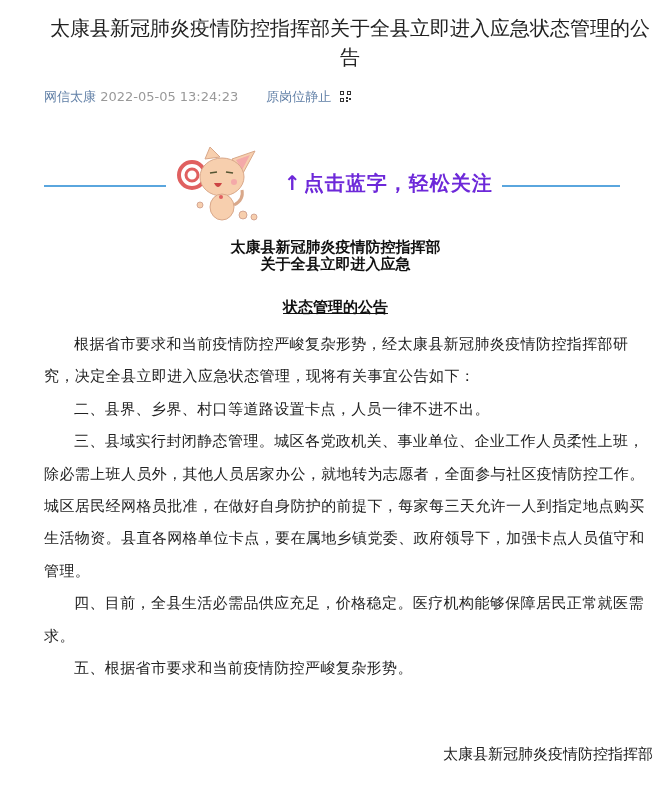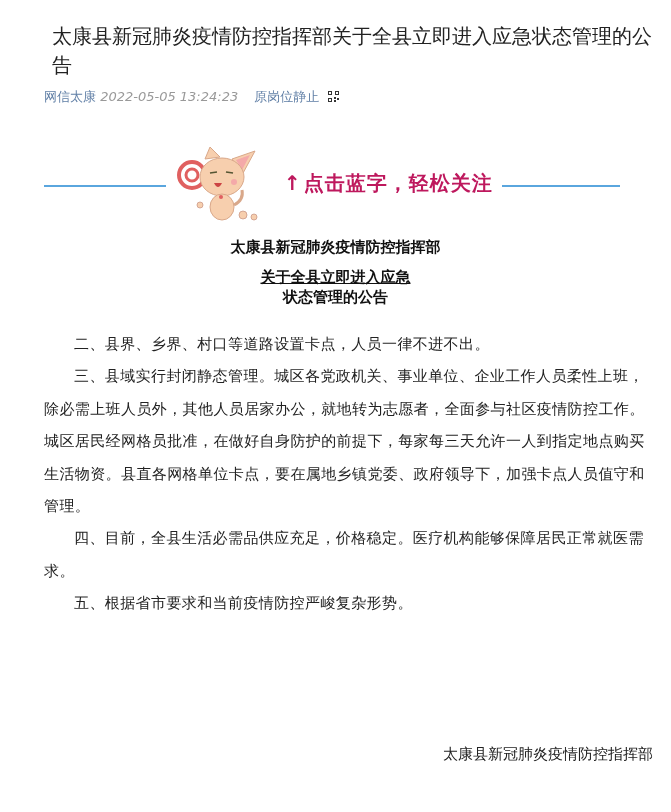--- a/index.html
+++ b/index.html
@@ -1,35 +1,35 @@
 <!DOCTYPE html>
 <html><head>
 <meta charset="utf-8">
 <style>
   html, body { margin:0; padding:0; background:#ffffff; }
   body { width:671px; height:812px; position:relative; overflow:hidden;
          font-family:"DejaVu Sans", "Liberation Sans", sans-serif; color:#222; }
   .title { position:absolute; left:44px; top:14px; width:612px;
-           font-size:20px; line-height:29px; color:#222; font-weight:normal; margin:8px; }
+           font-size:20px; line-height:29px; color:#222; font-weight:normal; margin:0;text-align:center; }
   .meta { position:absolute; left:44px; top:89px; font-size:13px; line-height:16px; color:#888; white-space:nowrap; }
   .meta .src { color:#607fa6; margin-right:0; }
-  .meta .time { color:#999; margin-right:12px;font-style:italic; }
+  .meta .time { color:#999; margin-right:24px; }
   .meta .mobile { color:#607fa6; }
   .qr { display:inline-block; width:11px; height:11px; vertical-align:-1px; margin-left:4px; }
 
   .banner { position:absolute; left:0; top:140px; width:671px; height:85px; }
   .line { position:absolute; height:2px; background:#5aa6de; top:45px; }
   .line.left { left:44px; width:122px; }
   .line.right { left:502px; width:118px; }
   .cat { position:absolute; left:170px; top:5px; width:110px; height:80px; }
-  .follow { position:absolute; left:284px; top:30px; font-size:20px; color:#be185d; font-weight:bold; white-space:nowrap; letter-spacing:1px; }
+  .follow { position:absolute; left:284px; top:30px; font-size:20px; color:#6d28d9; font-weight:bold; white-space:nowrap; letter-spacing:1px; }
   .follow .arrow { display:inline-block; font-weight:bold; margin-right:2px; }
 
   .heading { position:absolute; left:0; width:671px; text-align:center; font-size:15px; font-weight:bold; color:#111; }
-  .h1 { top:238px; } .h2 { top:268px;text-decoration:underline; } .h3 { top:288px; }
+  .h1 { top:238px; } .h2 { top:255px; } .h3 { top:298px;text-decoration:underline; }
 
   .body { position:absolute; left:44px; top:328px; width:612px; font-family:"DejaVu Sans", sans-serif;
           font-size:15px; line-height:32.4px; color:#222; }
   .body p { margin:0; text-indent:30px; letter-spacing:0.4px; }
   .sign { position:absolute; right:18px; font-size:15px; color:#222; text-align:right; }
   .sign1 { top:745px; } .sign2 { top:780px;margin-top:44px; }
 </style>
 </head>
 <body>
 
@@ -85,20 +85,21 @@
     <span class="arrow">↑</span><span>点击蓝字，轻松关注</span>
   </div>
   <div class="line right"></div>
 </div>
 
 <div class="heading h1">太康县新冠肺炎疫情防控指挥部</div>
 <div class="heading h2">关于全县立即进入应急</div>
 <div class="heading h3">状态管理的公告</div>
 
 <div class="body">
+  <p>根据省市要求和当前疫情防控严峻复杂形势，经太康县新冠肺炎疫情防控指挥部研究，决定全县立即进入应急状态管理，现将有关事宜公告如下：</p>
   <p>二、县界、乡界、村口等道路设置卡点，人员一律不进不出。</p>
   <p>三、县域实行封闭静态管理。城区各党政机关、事业单位、企业工作人员柔性上班，除必需上班人员外，其他人员居家办公，就地转为志愿者，全面参与社区疫情防控工作。城区居民经网格员批准，在做好自身防护的前提下，每家每三天允许一人到指定地点购买生活物资。县直各网格单位卡点，要在属地乡镇党委、政府领导下，加强卡点人员值守和管理。</p>
   <p>四、目前，全县生活必需品供应充足，价格稳定。医疗机构能够保障居民正常就医需求。</p>
   <p>五、根据省市要求和当前疫情防控严峻复杂形势。</p>
 </div>
 
 <div class="sign sign1">太康县新冠肺炎疫情防控指挥部</div>
 <div class="sign sign2">2022年5月5日</div>
 
 </body></html>

